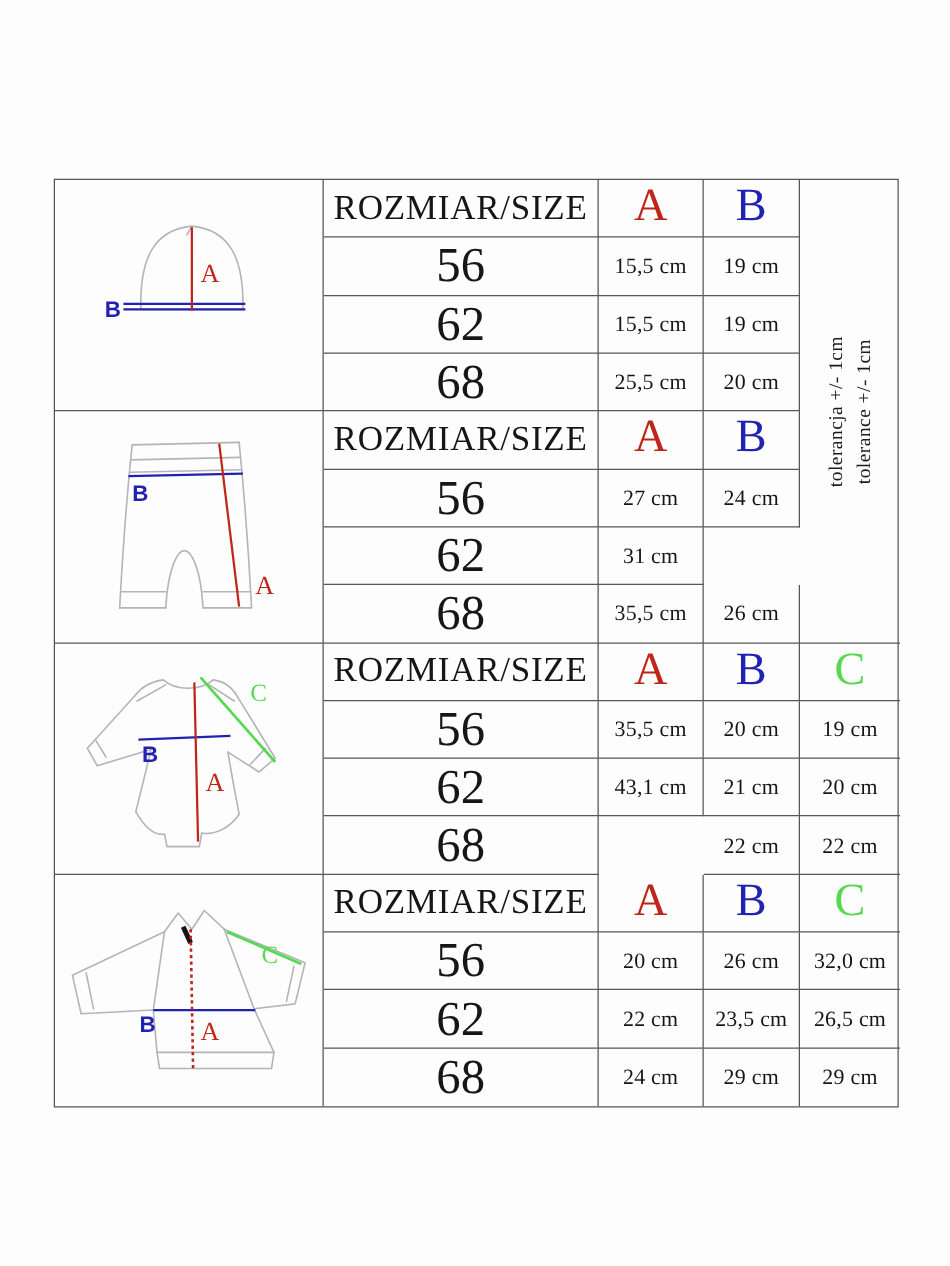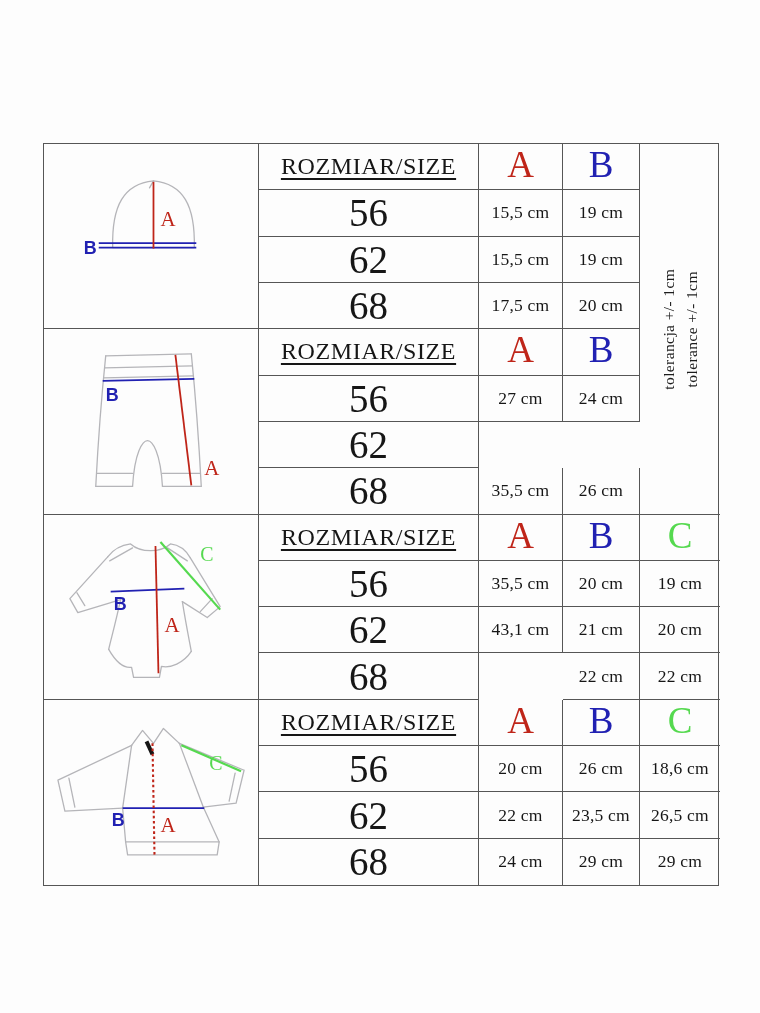--- a/index.html
+++ b/index.html
@@ -17,22 +17,22 @@
     border-right:1.4px solid var(--grid-line,#555);
     border-bottom:1.4px solid var(--grid-line,#555);
     display:flex;align-items:center;justify-content:center;
     box-sizing:border-box;
   }
   .col-last{border-right:none;}
   .row-last{border-bottom:none;}
   .img-cell{padding:0;overflow:hidden;}
   .img-cell svg{display:block;width:100%;height:100%;}
   .size-head span{
-    font-size:24px;letter-spacing:.6px;
-    text-decoration:underline;text-underline-offset:4px;
+    font-size:28px;letter-spacing:.6px;
+    text-underline-offset:4px;
     -webkit-text-decoration:underline;text-decoration-thickness:1.6px;
   }
   .letter-head{font-size:37px;line-height:1;padding-bottom:4px;}
   .col-a{color:var(--measure-a,#bf2519);}
   .col-b{color:var(--measure-b,#2121b2);}
   .col-c{color:var(--measure-c,#55d94f);}
   .size-num{font-size:39px;line-height:1;}
   .val{font-size:17.5px;letter-spacing:.2px;}
   .tol-cell{overflow:visible;}
   .tol-rotated{
@@ -80,21 +80,21 @@
       </div>
     </div>
 
     <div class="cell size-num" style="grid-area:2/2/3/3">56</div>
     <div class="cell val" style="grid-area:2/3/3/4">15,5 cm</div>
     <div class="cell val" style="grid-area:2/4/3/5">19 cm</div>
     <div class="cell size-num" style="grid-area:3/2/4/3">62</div>
     <div class="cell val" style="grid-area:3/3/4/4">15,5 cm</div>
     <div class="cell val" style="grid-area:3/4/4/5">19 cm</div>
     <div class="cell size-num" style="grid-area:4/2/5/3">68</div>
-    <div class="cell val" style="grid-area:4/3/5/4">17,5 cm</div>
+    <div class="cell val" style="grid-area:4/3/5/4">25,5 cm</div>
     <div class="cell val" style="grid-area:4/4/5/5">20 cm</div>
 
     <div class="cell img-cell" style="grid-area:5/1/9/2">
       <svg viewBox="0 0 215 185">
         <path class="sketch" d="M62,27 L148,25"></path>
         <path class="sketch" d="M62,27 C57,75 54,120 52,158"></path>
         <path class="sketch" d="M148,25 C153,75 156,120 158,158"></path>
         <path class="sketch" d="M52,158 L89,158 M119,158 L158,158"></path>
         <path class="sketch" d="M53,145 L89,145 M119,145 L157,145"></path>
         <path class="sketch" d="M89,158 C91,124 99,112 104,112 C109,112 117,124 119,158"></path>
@@ -108,20 +108,21 @@
     <div class="cell size-head" style="grid-area:5/2/6/3">
         <span>ROZMIAR/SIZE</span>
       </div>
     <div class="cell letter-head col-a" style="grid-area:5/3/6/4">A</div>
     <div class="cell letter-head col-b" style="grid-area:5/4/6/5">B</div>
 
     <div class="cell size-num" style="grid-area:6/2/7/3">56</div>
     <div class="cell val" style="grid-area:6/3/7/4">27 cm</div>
     <div class="cell val" style="grid-area:6/4/7/5">24 cm</div>
     <div class="cell size-num" style="grid-area:7/2/8/3">62</div>
+    <div class="cell val" style="grid-area:7/3/8/4">31 cm</div>
     <div class="cell size-num" style="grid-area:8/2/9/3">68</div>
     <div class="cell val" style="grid-area:8/3/9/4">35,5 cm</div>
     <div class="cell val" style="grid-area:8/4/9/5">26 cm</div>
 
     <div class="cell img-cell" style="grid-area:9/1/13/2">
       <svg viewBox="0 0 215 185">
         <path class="sketch" d="M64,42 C70,34 79,30 87,29 M87,29 C97,38 117,38 127,29 M127,29 C136,30 143,36 147,43"></path>
         <path class="sketch" d="M66,46 L89,33 M144,46 L124,33"></path>
         <path class="sketch" d="M64,42 L26,84 M26,84 L34,98 M34,98 L77,85"></path>
         <path class="sketch" d="M33,78 L41,91"></path>
@@ -178,21 +179,21 @@
     <div class="cell size-head" style="grid-area:13/2/14/3">
         <span>ROZMIAR/SIZE</span>
       </div>
     <div class="cell letter-head col-a" style="grid-area:13/3/14/4">A</div>
     <div class="cell letter-head col-b" style="grid-area:13/4/14/5">B</div>
     <div class="cell letter-head col-c col-last" style="grid-area:13/5/14/6">C</div>
 
     <div class="cell size-num" style="grid-area:14/2/15/3">56</div>
     <div class="cell val" style="grid-area:14/3/15/4">20 cm</div>
     <div class="cell val" style="grid-area:14/4/15/5">26 cm</div>
-    <div class="cell val col-last" style="grid-area:14/5/15/6">18,6 cm</div>
+    <div class="cell val col-last" style="grid-area:14/5/15/6">32,0 cm</div>
     <div class="cell size-num" style="grid-area:15/2/16/3">62</div>
     <div class="cell val" style="grid-area:15/3/16/4">22 cm</div>
     <div class="cell val" style="grid-area:15/4/16/5">23,5 cm</div>
     <div class="cell val col-last" style="grid-area:15/5/16/6">26,5 cm</div>
     <div class="cell size-num row-last" style="grid-area:16/2/17/3">68</div>
     <div class="cell val row-last" style="grid-area:16/3/17/4">24 cm</div>
     <div class="cell val row-last" style="grid-area:16/4/17/5">29 cm</div>
     <div class="cell val col-last row-last" style="grid-area:16/5/17/6">29 cm</div>
 
   </div>

